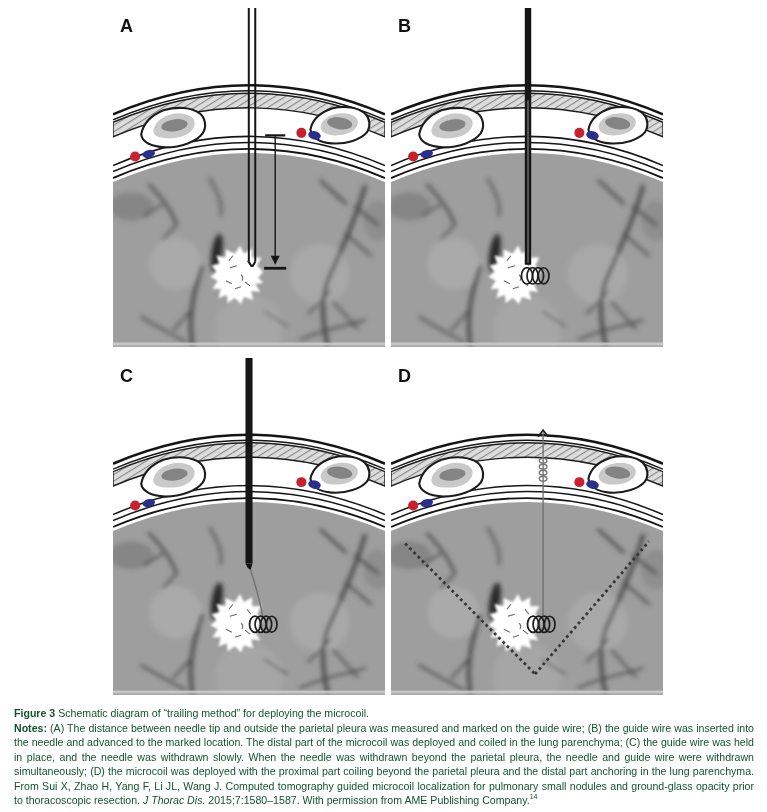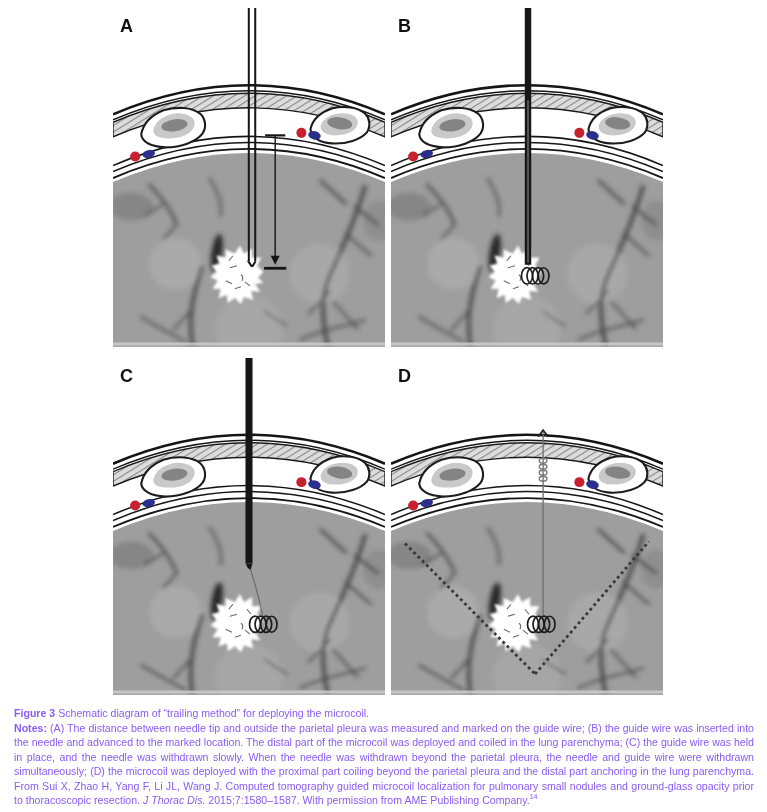--- a/index.html
+++ b/index.html
@@ -6,21 +6,21 @@
   .page{position:relative;width:767px;height:812px;background:#ffffff;overflow:hidden;
         font-family:"Liberation Sans",sans-serif;}
   .panel{position:absolute;overflow:hidden;}
   .panel svg{display:block;width:100%;height:100%;}
   .panel-label{position:absolute;left:7px;top:8px;font-weight:bold;font-size:18px;color:#111;
                font-family:"Liberation Sans",sans-serif;z-index:3;}
   #panel-a{left:113px;top:8px;width:272px;height:339px;}
   #panel-b{left:391px;top:8px;width:272px;height:339px;}
   #panel-c{left:113px;top:358px;width:272px;height:337px;}
   #panel-d{left:391px;top:358px;width:272px;height:337px;}
-  .caption{position:absolute;left:14px;top:706px;width:740px;color:#8b5cf6;}
+  .caption{position:absolute;left:14px;top:706px;width:740px;color:#14532d;}
   .caption p{margin:0;font-size:10.6px;line-height:14.5px;text-align:justify;}
   .caption .cap-title{text-align:left;}
   .caption b{font-weight:bold;}
   .caption i{font-style:italic;}
   .caption sup{font-size:7px;line-height:0;}
   .defs-holder{position:absolute;width:0;height:0;overflow:hidden;}
 </style>
 </head>
 <body>
 

